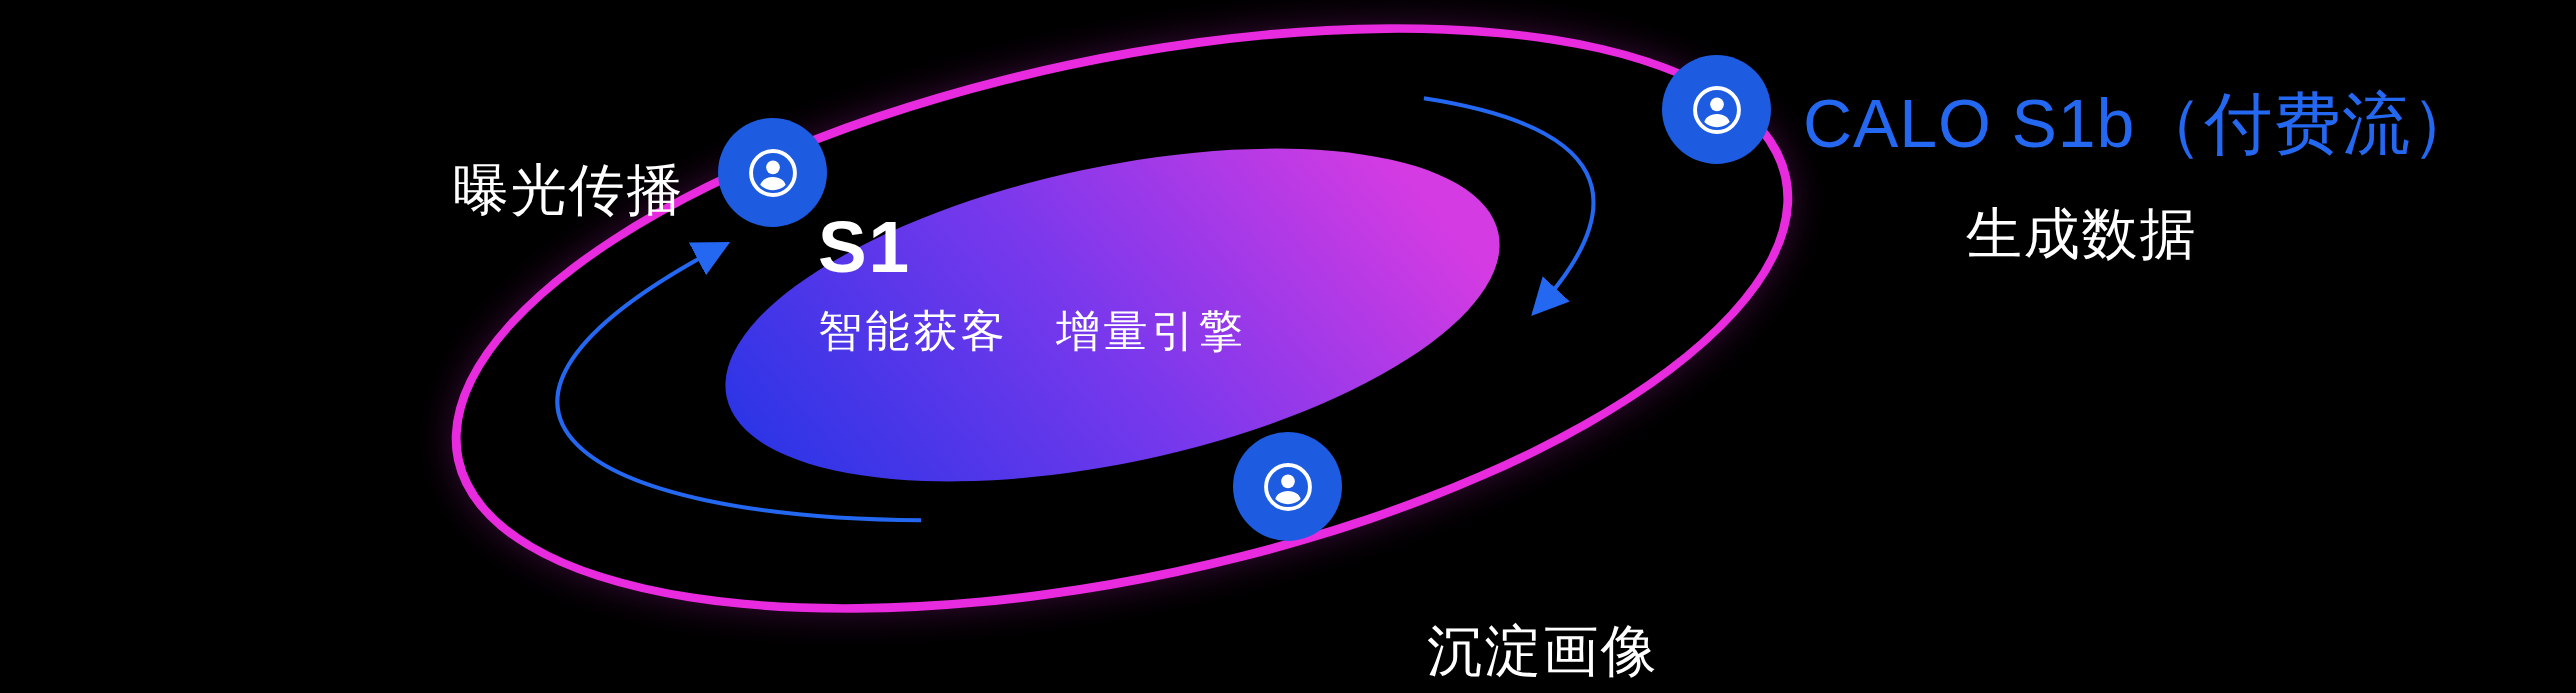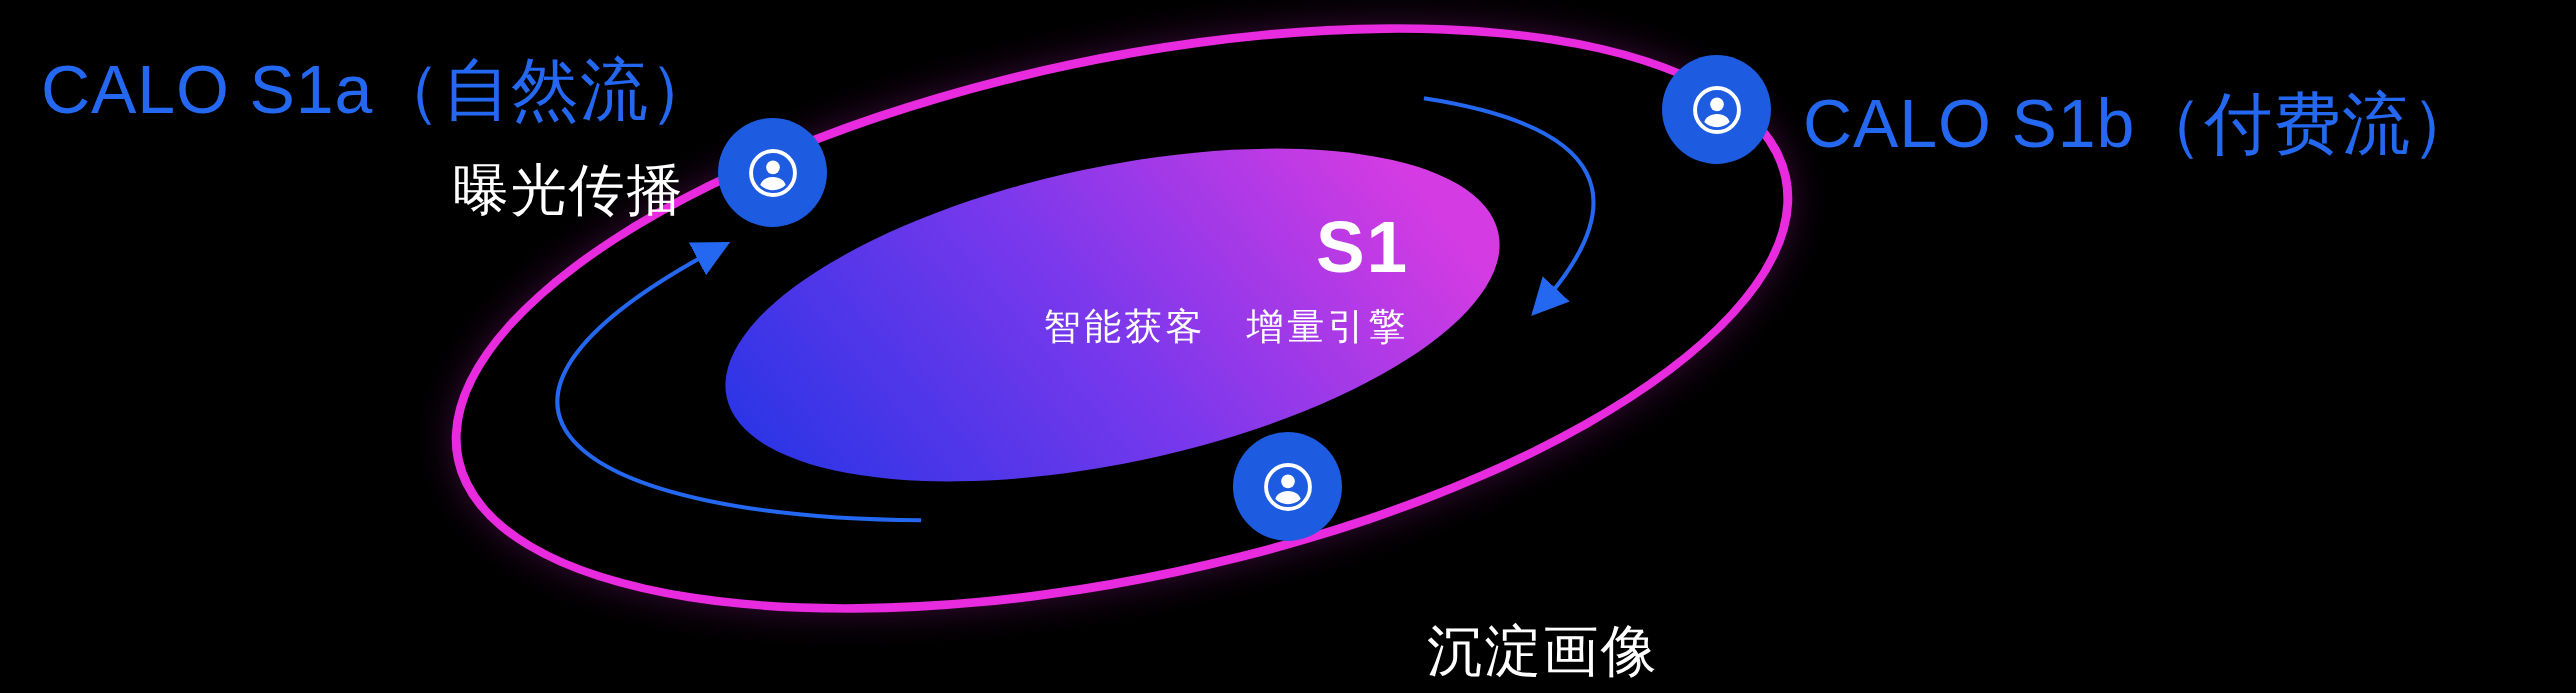--- a/index.html
+++ b/index.html
@@ -39,32 +39,32 @@
     border-radius: 50%;
     transform: rotate(-12deg);
     background: linear-gradient(62deg, #2E35E6 8%, #7A38EC 48%, #D53BE2 88%);
   }
 
   .core-text {
     position: absolute;
     left: 818px;
     top: 209px;
     width: 591px;
-    text-align: right;
+    text-align: left;
     color: #fff;
   }
   .core-title {
     font-size: 73px;
     font-weight: 600;
     line-height: 1.05;
     letter-spacing: 1.8px;
   }
   .core-subtitle {
     margin-top: 16.4px;
-    font-size: 37px;
+    font-size: 44px;
     font-weight: 500;
     letter-spacing: 3.6px;
     white-space: nowrap;
   }
 
   
   .arrows {
     position: absolute;
     left: 0;
     top: 0;
@@ -131,31 +131,31 @@
     </defs>
     <path d="M 1013 572 C 650 570, 440 455, 799 268" fill="none" stroke="#2468F2" stroke-width="4.5" marker-end="url(#arrowhead)"></path>
     <path d="M 1566 108 Q 1863 154, 1687 344" fill="none" stroke="#2468F2" stroke-width="4.5" marker-end="url(#arrowhead)"></path>
   </svg>
 
   <div class="core-text">
     <div class="core-title">S1</div>
     <div class="core-subtitle">智能获客　增量引擎</div>
   </div>
 
-  <div class="node-label label-s1a">CALO S1a（自然流）</div>
   <div class="node-desc desc-s1a">曝光传播</div>
   <div class="node-icon icon-a">
     <svg viewBox="0 0 48 48">
       <circle cx="24" cy="24" r="13.5" fill="none" stroke="#FFFFFF" stroke-width="2.4"></circle>
       <circle cx="24" cy="20.5" r="4.2" fill="#FFFFFF"></circle>
       <path d="M24 26.5c-4.4 0-7.2 2.3-7.8 4.9 2 2 4.7 3.2 7.8 3.2s5.8-1.2 7.8-3.2c-0.6-2.6-3.4-4.9-7.8-4.9z" fill="#FFFFFF"></path>
     </svg>
   </div>
 
   <div class="node-label label-s1b">CALO S1b（付费流）</div>
+  <div class="node-desc desc-s1b">生成数据</div>
   <div class="node-icon icon-b">
     <svg viewBox="0 0 48 48">
       <circle cx="24" cy="24" r="13.5" fill="none" stroke="#FFFFFF" stroke-width="2.4"></circle>
       <circle cx="24" cy="20.5" r="4.2" fill="#FFFFFF"></circle>
       <path d="M24 26.5c-4.4 0-7.2 2.3-7.8 4.9 2 2 4.7 3.2 7.8 3.2s5.8-1.2 7.8-3.2c-0.6-2.6-3.4-4.9-7.8-4.9z" fill="#FFFFFF"></path>
     </svg>
   </div>
 
   <div class="node-desc desc-s1c">沉淀画像</div>
   <div class="node-icon icon-c">

